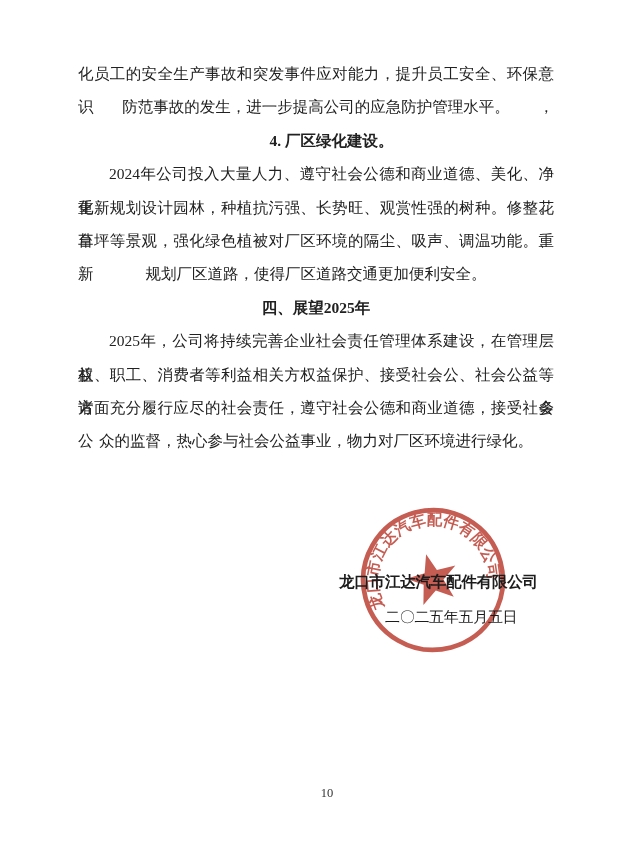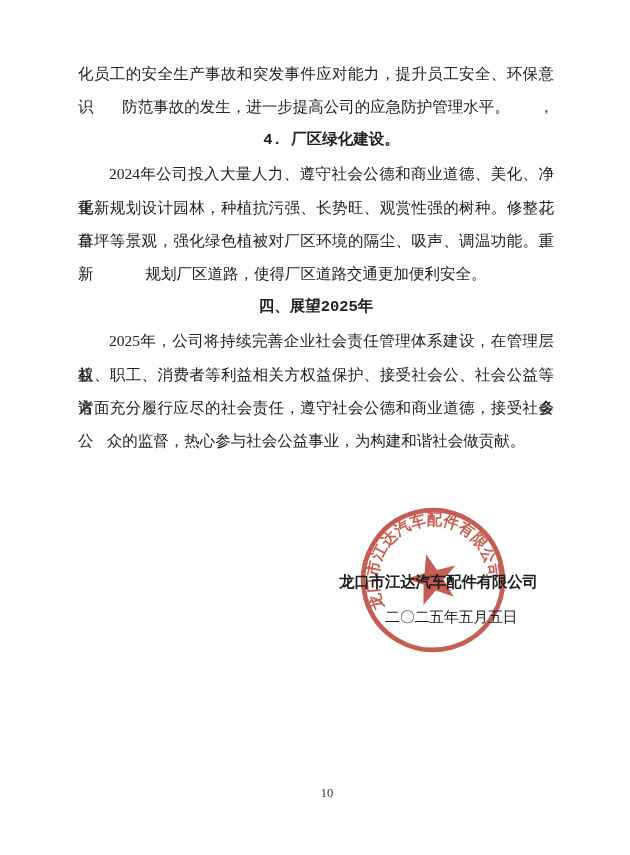--- a/index.html
+++ b/index.html
@@ -24,21 +24,21 @@
     line-height: 33.4px;
     font-size: 15.5px;
     color: #212121;
   }
   .fill {
     text-align: justify;
     text-align-last: justify;
   }
   .endline { text-align: center; }
   .ind { text-indent: 31px; }
-  .bold { font-weight: bold; font-family: Liberation Mono, monospace; }
+  .bold { font-weight: bold; }
   .seal {
     position: absolute;
     left: 356px;
     top: 503px;
     width: 154px;
     height: 154px;
     opacity: 0.82;
     pointer-events: none;
   }
   .company-line {
@@ -98,21 +98,21 @@
     <div class="line fill ind">2024年公司投入大量人力、遵守社会公德和商业道德、美化、净化。</div>
     <div class="line fill">重新规划设计园林，种植抗污强、长势旺、观赏性强的树种。修整花台、</div>
     <div class="line fill">草坪等景观，强化绿色植被对厂区环境的隔尘、吸声、调温功能。重新</div>
     <div class="line endline">规划厂区道路，使得厂区道路交通更加便利安全。</div>
 
     <div class="line endline bold">四、展望2025年</div>
 
     <div class="line fill ind">2025年，公司将持续完善企业社会责任管理体系建设，在管理层权</div>
     <div class="line fill">益、职工、消费者等利益相关方权益保护、接受社会公、社会公益等诸多</div>
     <div class="line fill">方面充分履行应尽的社会责任，遵守社会公德和商业道德，接受社会公</div>
-    <div class="line endline">众的监督，热心参与社会公益事业，为构建和谐社会做贡献。</div>
+    <div class="line endline">众的监督，热心参与社会公益事业，物力对厂区环境进行绿化。</div>
   </div>
 
   <div class="company-line">龙口市江达汽车配件有限公司</div>
   <div class="date-line">二〇二五年五月五日</div>
 
   <div class="page-number">10</div>
 
 </div>
 
 </body></html>

